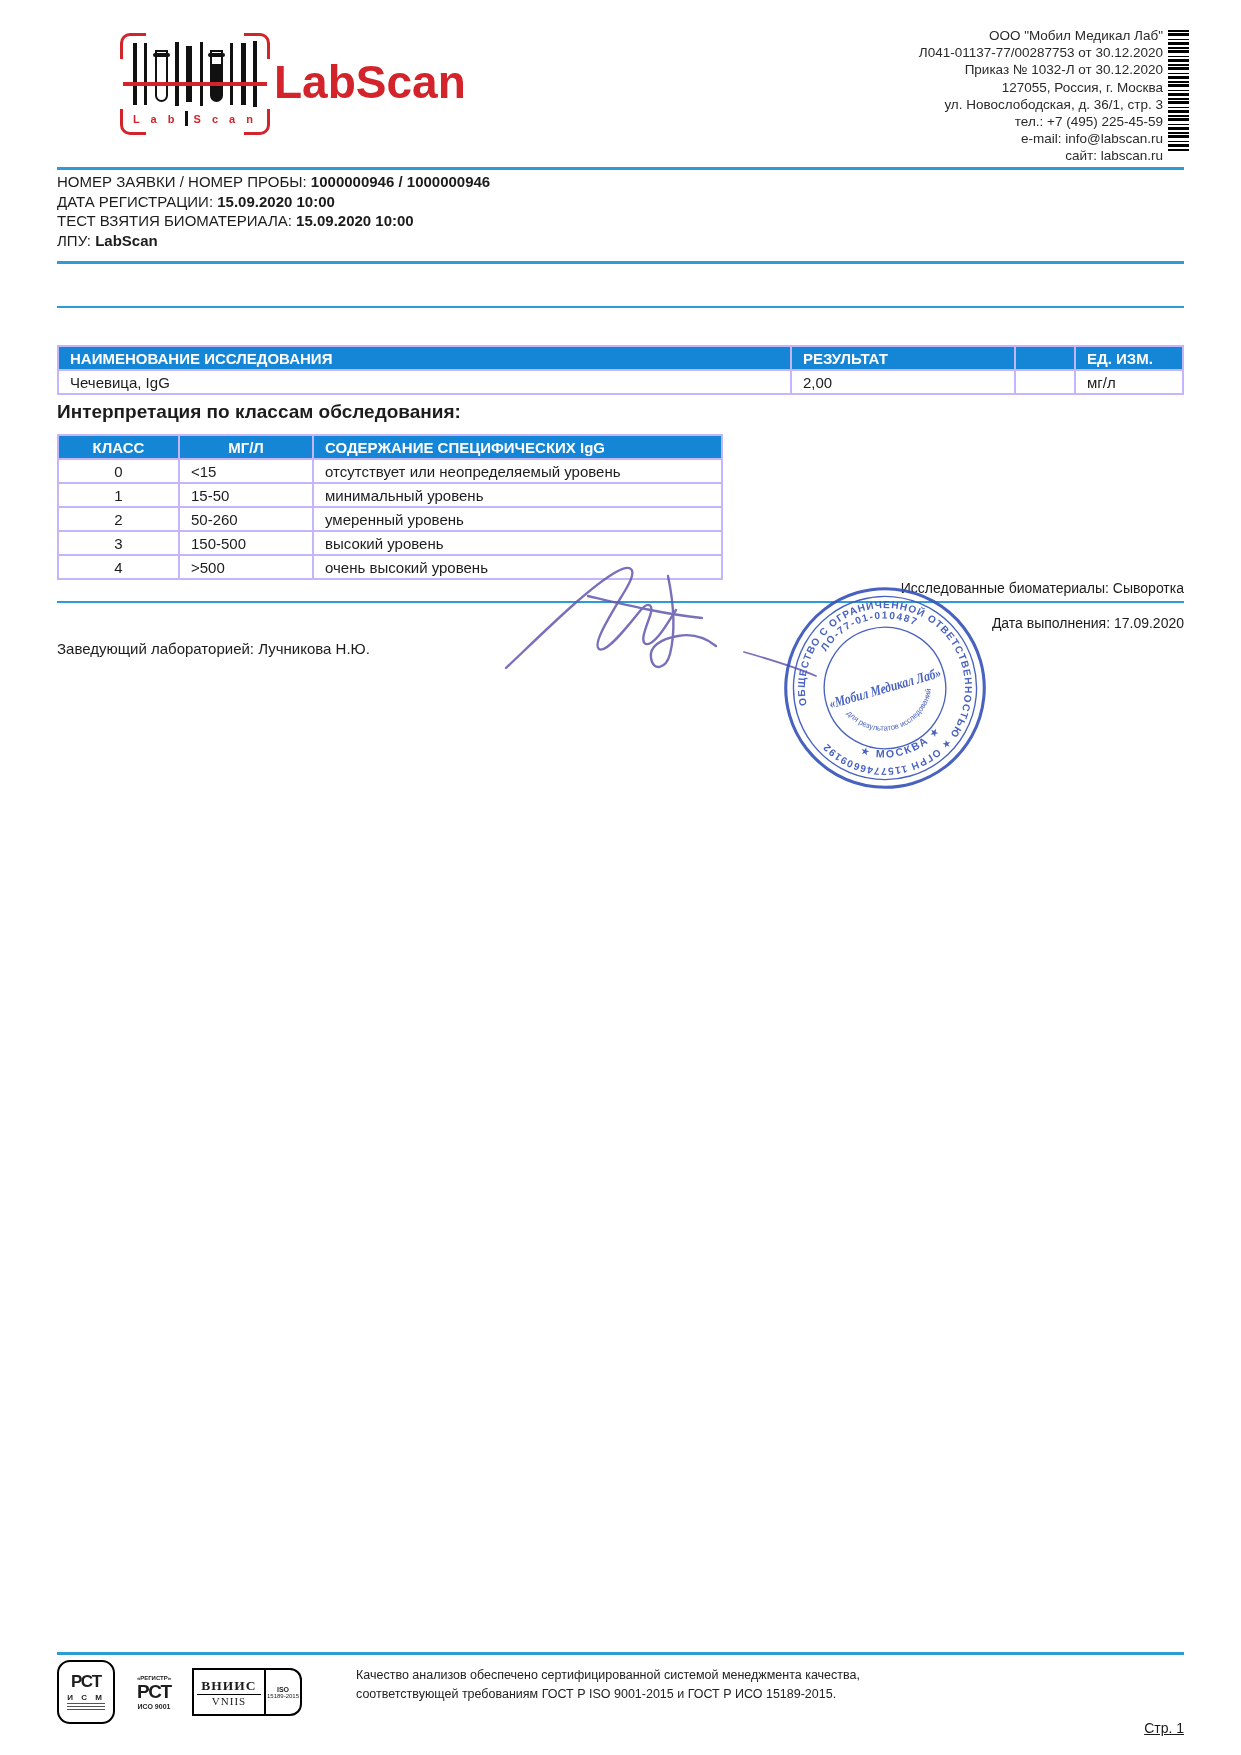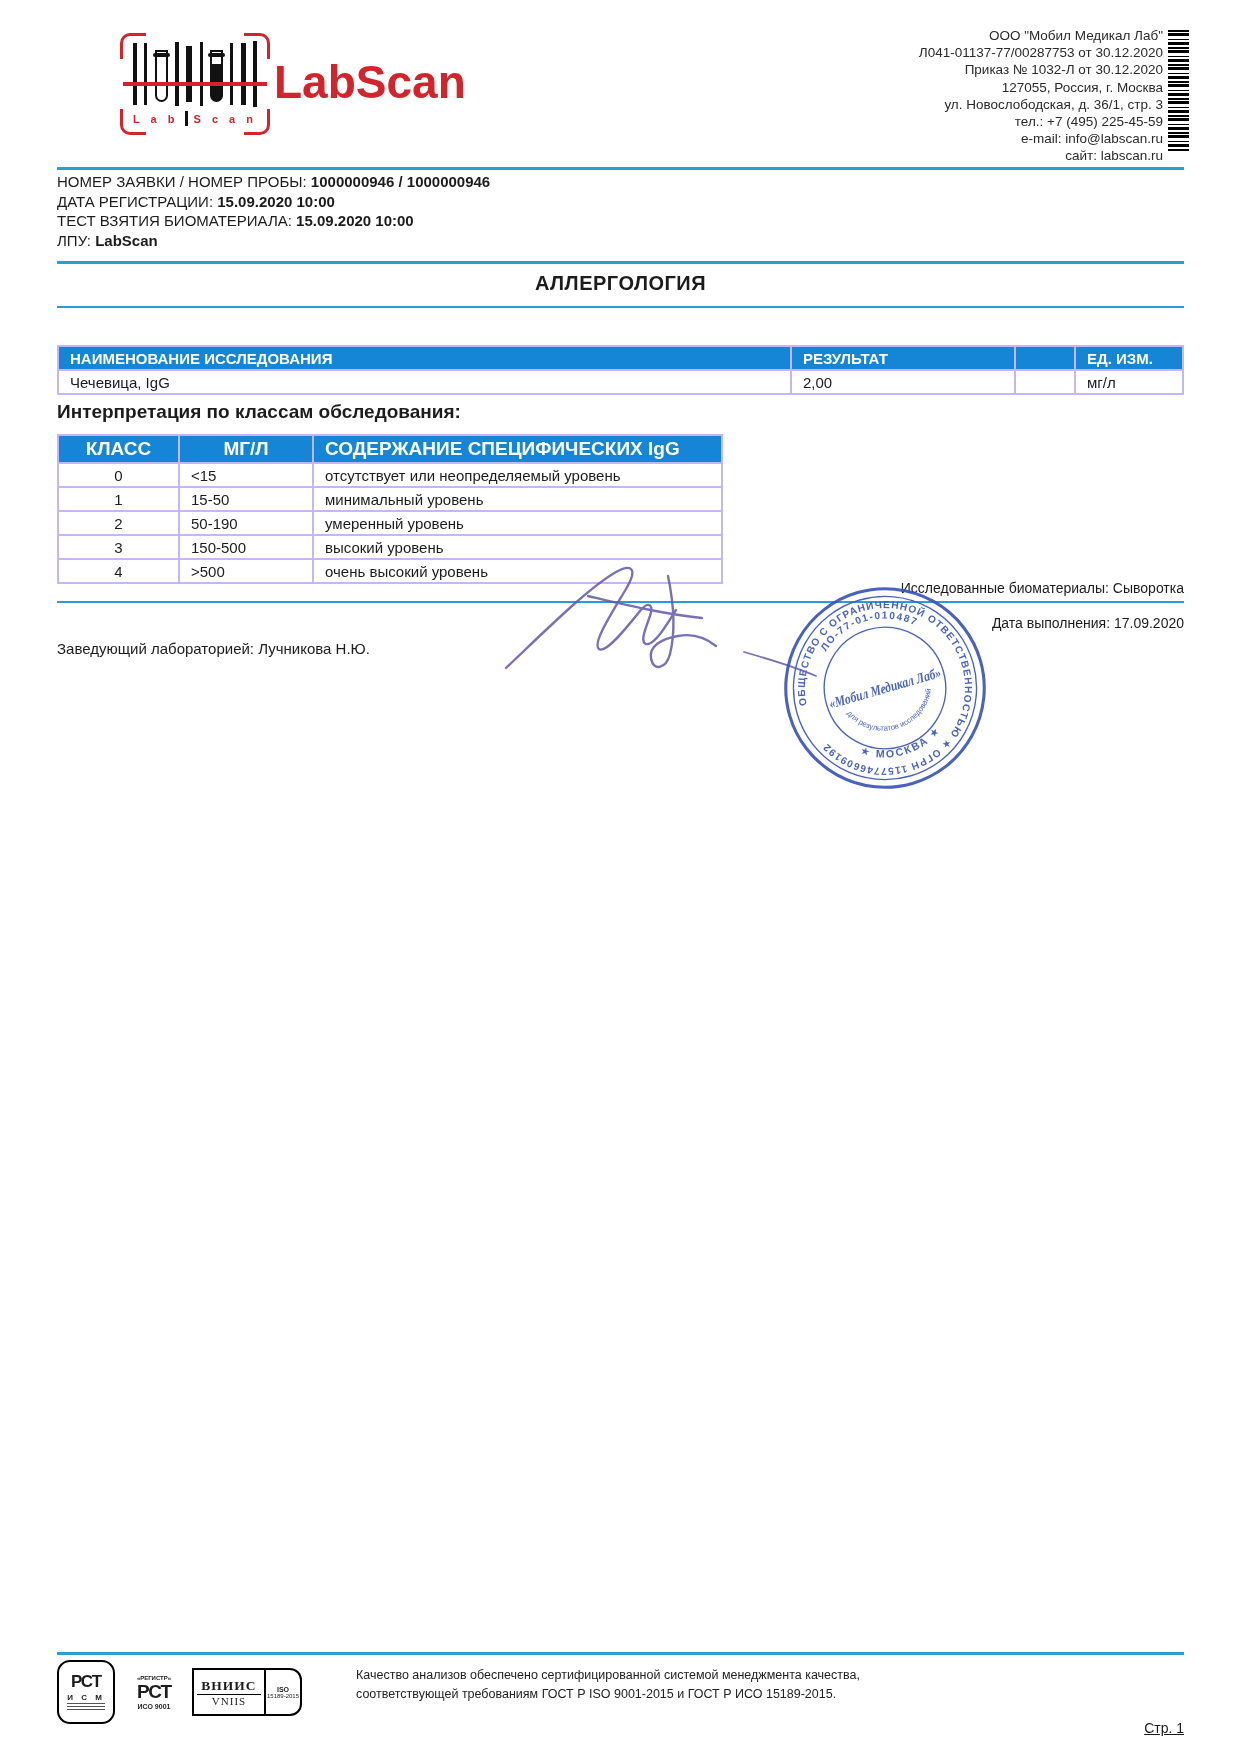--- a/index.html
+++ b/index.html
@@ -44,21 +44,21 @@
   
   .sec-title { position:absolute; left:57px; width:1127px; text-align:center; font-size:20px; font-weight:bold; letter-spacing:.5px; }
   .sec-sub { position:absolute; left:57px; width:1127px; font-size:19px; font-weight:bold; }
 
   
   table { border-collapse:collapse; }
   .rtable { position:absolute; left:57px; top:345px; width:1127px; table-layout:fixed; }
   .itable { position:absolute; left:57px; top:434px; width:666px; table-layout:fixed; }
   th,td { border:2px solid #c4b5fd; font-size:15px; padding:2px 11px; height:24px; }
   thead th { background:#1585d6; color:#fff; text-align:left; font-size:15px; font-weight:bold; }
-  .itable thead th { font-size:19px; }
+  .itable thead th { font-size:15px; }
   .c-center { text-align:center; padding:2px 4px; }
   .interp-heading { position:absolute; left:57px; font-size:19px; font-weight:bold; }
 
   .meta-right { position:absolute; right:57px; text-align:right; font-size:14px; color:#1c1c1c; }
   .head-lab { position:absolute; left:57px; font-size:15px; }
 
   
   .stamp { position:absolute; left:779px; top:582px; width:212px; height:212px; transform:rotate(-16deg); opacity:.92; }
   .signature { position:absolute; left:492px; top:556px; width:330px; height:135px; opacity:.85; }
 
@@ -133,21 +133,20 @@
 
   <div class="abs pat" style="left:57px;top:172px;">
     <div class="row"><span class="lbl">НОМЕР ЗАЯВКИ / НОМЕР ПРОБЫ:</span> <span class="val">1000000946 / 1000000946</span></div>
     <div class="row"><span class="lbl">ДАТА РЕГИСТРАЦИИ:</span> <span class="val">15.09.2020 10:00</span></div>
     <div class="row"><span class="lbl">ТЕСТ ВЗЯТИЯ БИОМАТЕРИАЛА:</span> <span class="val">15.09.2020 10:00</span></div>
     <div class="row"><span class="lbl">ЛПУ:</span> <span class="val">LabScan</span></div>
   </div>
 
 
   <div class="hr-blue" style="top:261px;height:3px;"></div>
-  <div class="sec-title" style="top:272px;">АЛЛЕРГОЛОГИЯ</div>
   <div class="hr-blue" style="top:306px;height:2px;"></div>
 
   <table class="rtable">
     <colgroup>
         <col style="width:733px">
         <col style="width:224px">
         <col style="width:60px">
         <col>
       </colgroup>
     <thead>
@@ -189,21 +188,21 @@
         <td>&lt;15</td>
         <td>отсутствует или неопределяемый уровень</td>
       </tr>
       <tr>
         <td class="c-center">1</td>
         <td>15-50</td>
         <td>минимальный уровень</td>
       </tr>
       <tr>
         <td class="c-center">2</td>
-        <td>50-190</td>
+        <td>50-260</td>
         <td>умеренный уровень</td>
       </tr>
       <tr>
         <td class="c-center">3</td>
         <td>150-500</td>
         <td>высокий уровень</td>
       </tr>
       <tr>
         <td class="c-center">4</td>
         <td>&gt;500</td>

